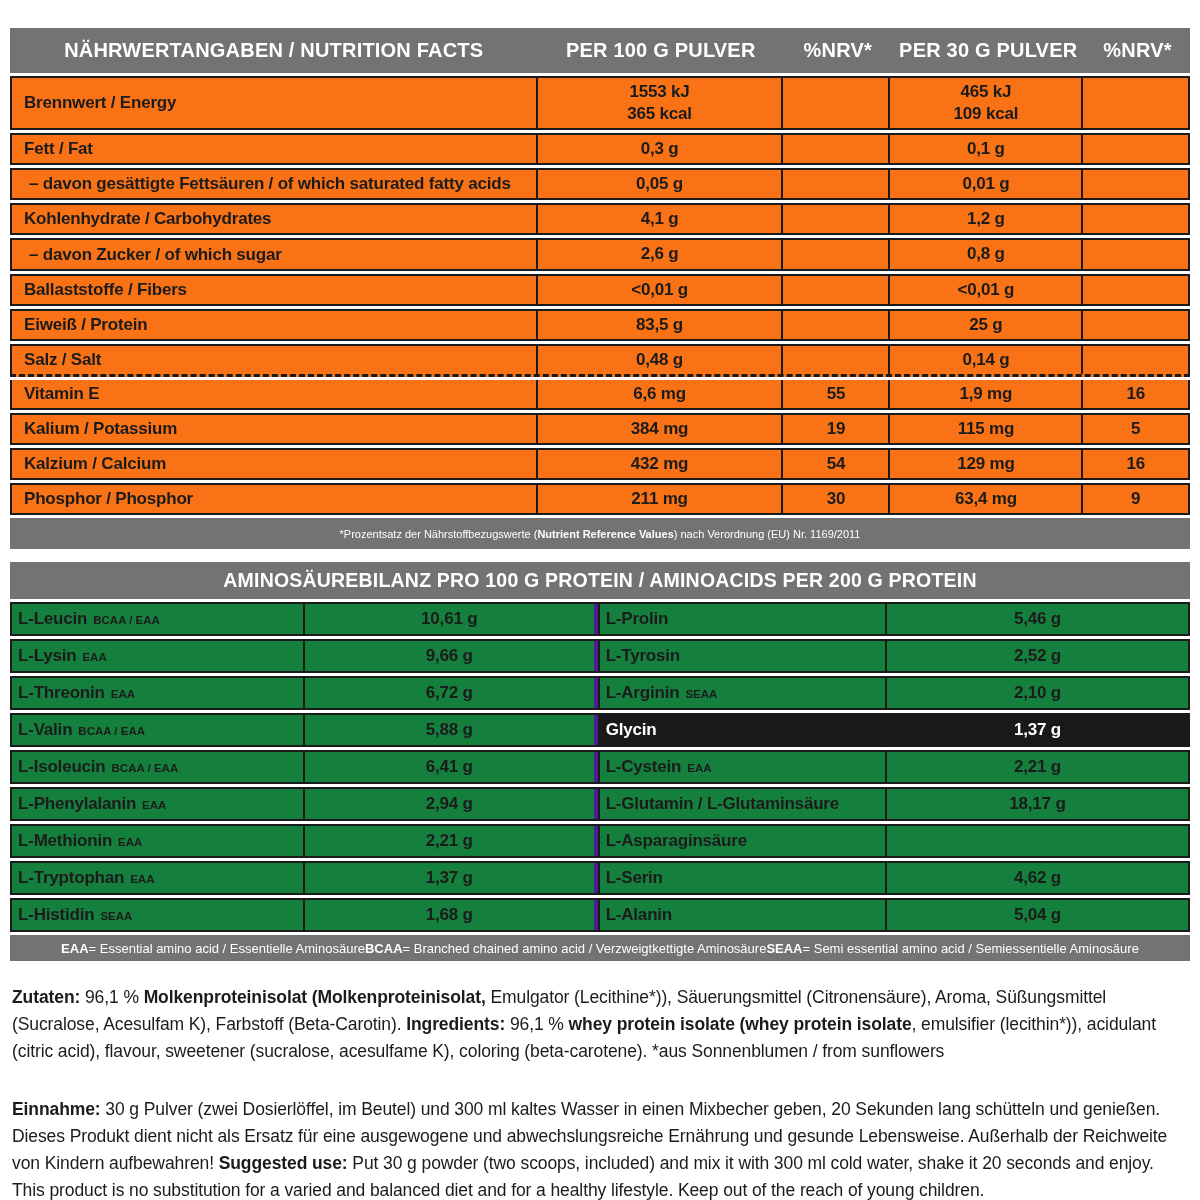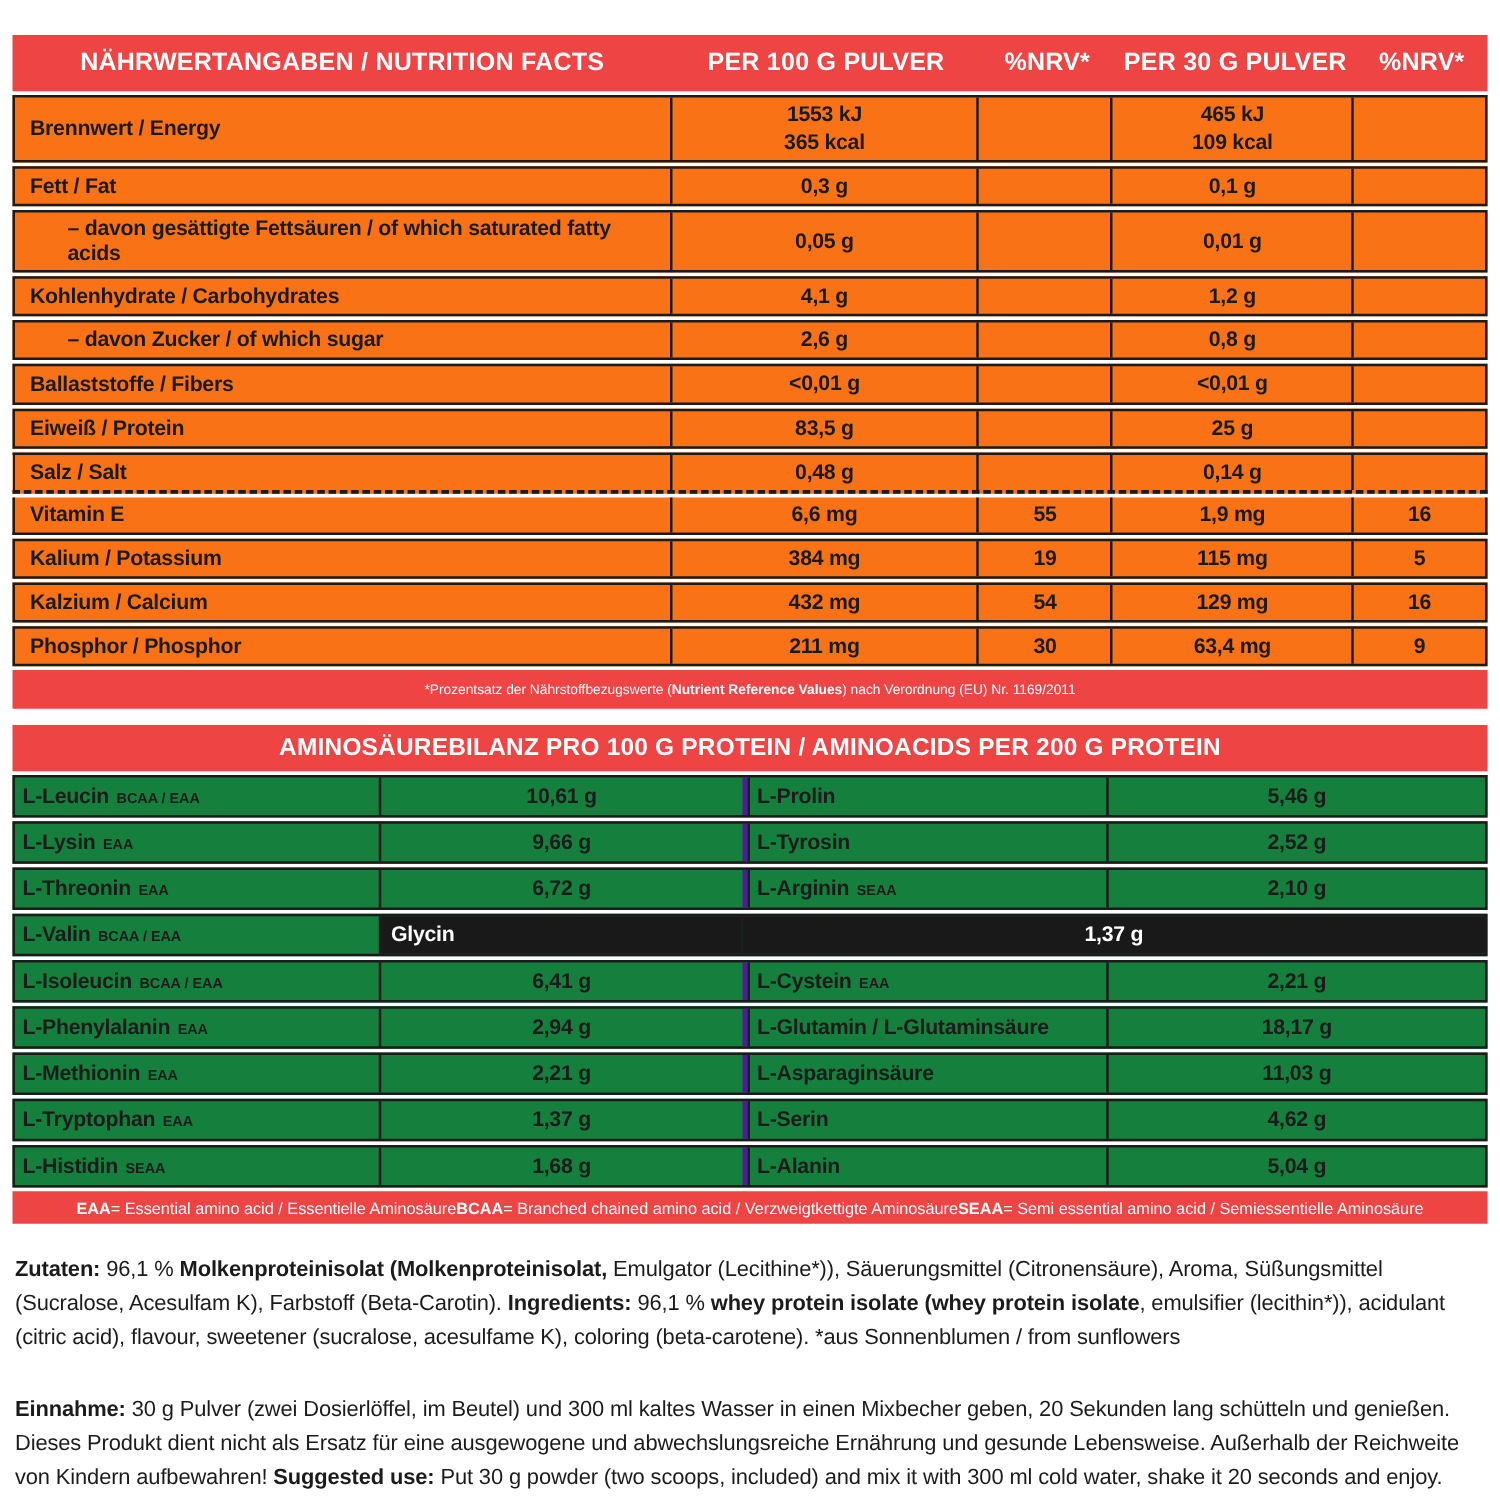--- a/index.html
+++ b/index.html
@@ -6,21 +6,21 @@
   body {
     width: 1200px; height: 1200px;
     font-family: "Liberation Sans", sans-serif;
     color: #1b1b1b;
     -webkit-font-smoothing: antialiased;
   }
   .sheet { padding: 28px 10px 0 10px; }
 
   
   .bar {
-    background: #ef4444; color: #ffffff;
+    background: #737373; color: #ffffff;
     display: flex; align-items: center; justify-content: center;
     text-align: center;
   }
 
   
   .ntable-header { height: 45px; font-weight: 700; font-size: 20px; letter-spacing: .2px; }
   .ntable-header .hc { display: flex; align-items: center; justify-content: center; height: 100%; }
 
   .c1 { flex: 0 0 44.7%; }
   .c2 { flex: 0 0 20.9%; }
@@ -35,21 +35,21 @@
     background: #f97316;
   }
   .nrow .cell {
     display: flex; align-items: center; justify-content: center;
     min-height: 27px; padding: 3px 4px;
     font-size: 17px; font-weight: 700; letter-spacing: -0.2px;
     border-right: 2px solid #1b1b1b;
   }
   .nrow .cell:last-child { border-right: none; }
   .nrow .cell.label { justify-content: flex-start; text-align: left; padding-left: 12px; }
-  .nrow .cell.label.indent { padding-left: 42px; }
+  .nrow .cell.label.indent { padding-left: 17px; }
   .nrow .cell.val { white-space: pre-line; text-align: center; line-height: 1.3; }
 
   .nrow.dashed-below { border-bottom: 3px dashed #1b1b1b; }
   .nrow.dashed-below + .nrow { border-top: none; }
 
   .footnote-bar { margin-top: 3px; min-height: 31px; font-size: 11px; }
   .footnote-bar span, .legend-bar span { font-weight: 400; }
   .footnote-bar b, .legend-bar b { font-weight: 700; }
 
   
@@ -232,20 +232,21 @@
           <div class="cell a-name-r">
             <div><span>L-Arginin</span><span class="tag">SEAA</span></div>
           </div>
           <div class="cell a-val-r">2,10 g</div>
         </div>
 
         <div class="arow">
           <div class="cell a-name-l">
             <div><span>L-Valin</span><span class="tag">BCAA / EAA</span></div>
           </div>
+          <div class="cell a-val-l">5,88 g</div>
           <div class="cell a-name-r hl">
             <div><span>Glycin</span><span class="tag"></span></div>
           </div>
           <div class="cell a-val-r hl">1,37 g</div>
         </div>
 
         <div class="arow">
           <div class="cell a-name-l">
             <div><span>L-Isoleucin</span><span class="tag">BCAA / EAA</span></div>
           </div>
@@ -268,21 +269,20 @@
         </div>
 
         <div class="arow">
           <div class="cell a-name-l">
             <div><span>L-Methionin</span><span class="tag">EAA</span></div>
           </div>
           <div class="cell a-val-l">2,21 g</div>
           <div class="cell a-name-r">
             <div><span>L-Asparaginsäure</span><span class="tag"></span></div>
           </div>
-          <div class="cell a-val-r">11,03 g</div>
         </div>
 
         <div class="arow">
           <div class="cell a-name-l">
             <div><span>L-Tryptophan</span><span class="tag">EAA</span></div>
           </div>
           <div class="cell a-val-l">1,37 g</div>
           <div class="cell a-name-r">
             <div><span>L-Serin</span><span class="tag"></span></div>
           </div>

